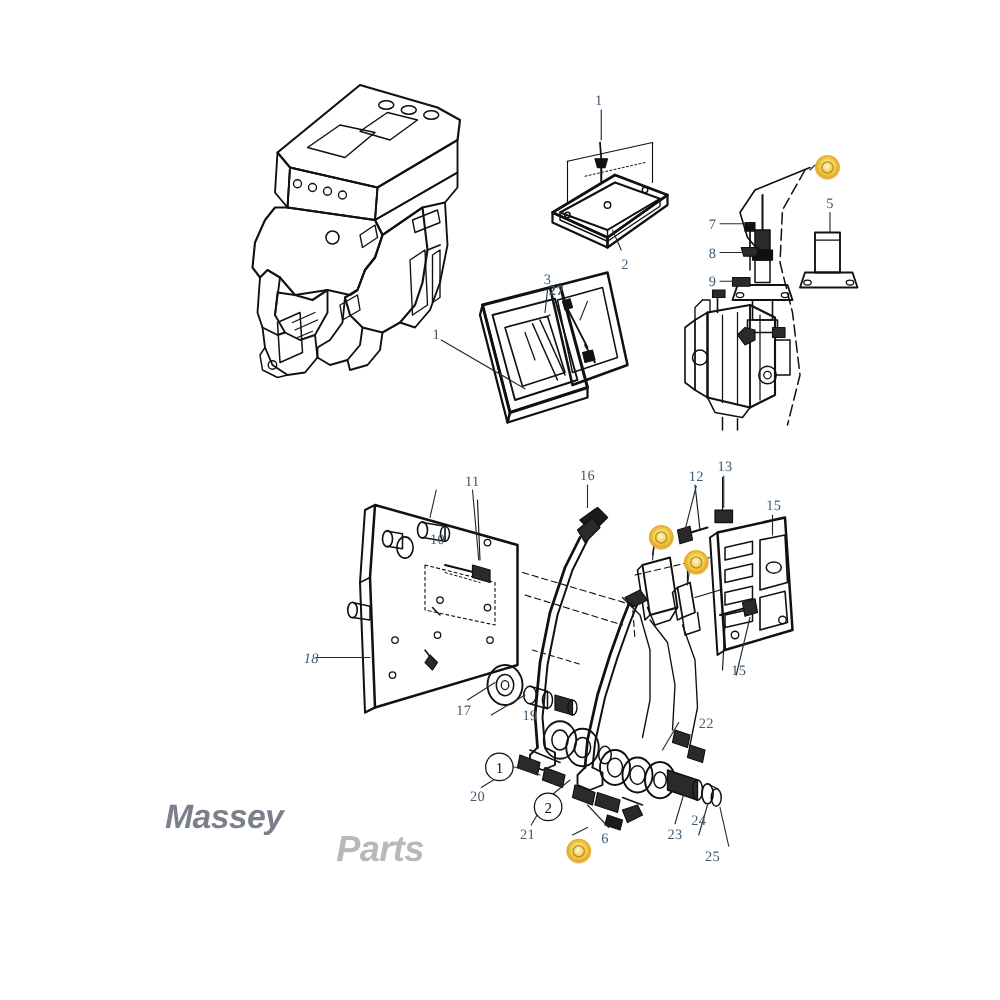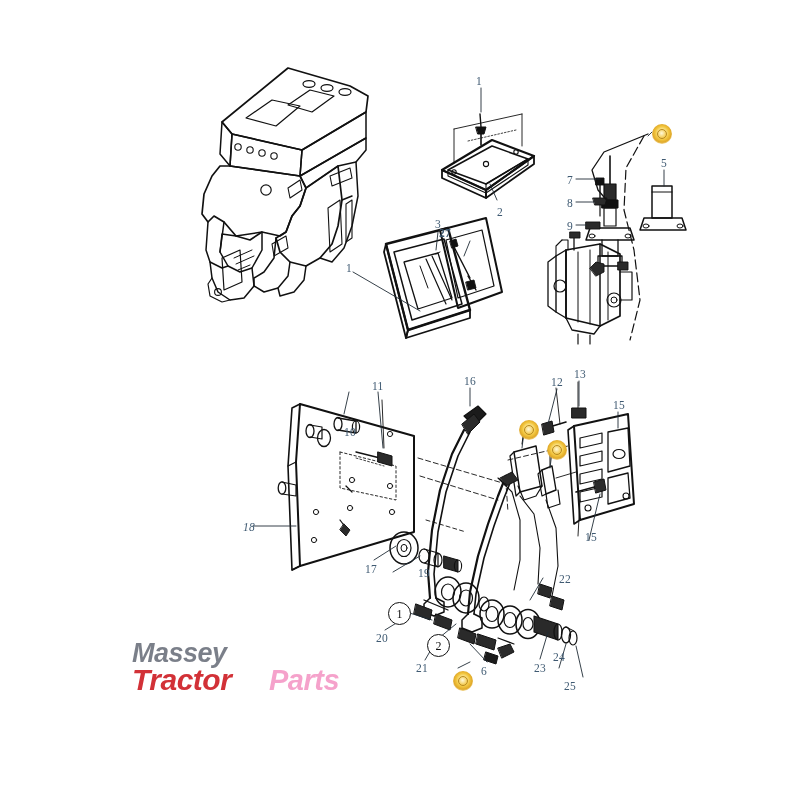--- a/index.html
+++ b/index.html
@@ -107,21 +107,21 @@
   #wm-tractor {
     top: 25px;
     font-size: 30px;
     color: #cf2027;
     opacity: 0.92;
   }
   #wm-parts {
     top: 26px;
     left: 137px;
     font-size: 29px;
-    color: #ec4899;
+    color: #737373;
     opacity: 0.5;
   }
 </style>
 </head>
 <body>
 
 <div id="page">
 
   <svg id="diagram-svg" viewBox="0 0 800 800">
     <g fill="none" stroke="#111111" stroke-width="1.5" stroke-linejoin="round" stroke-linecap="round">
@@ -473,17 +473,16 @@
   </div>
   <div class="marker" style="left:547px; top:440px;">
     <span class="mdot"></span>
   </div>
   <div class="marker" style="left:453px; top:671px;">
     <span class="mdot"></span>
   </div>
 
   <div id="watermark">
     <div class="wm-row" id="wm-massey">Massey</div>
-    <div class="wm-row" id="wm-tractor">Tractor</div>
     <div class="wm-row" id="wm-parts">Parts</div>
   </div>
 
 </div>
 
 </body></html>

